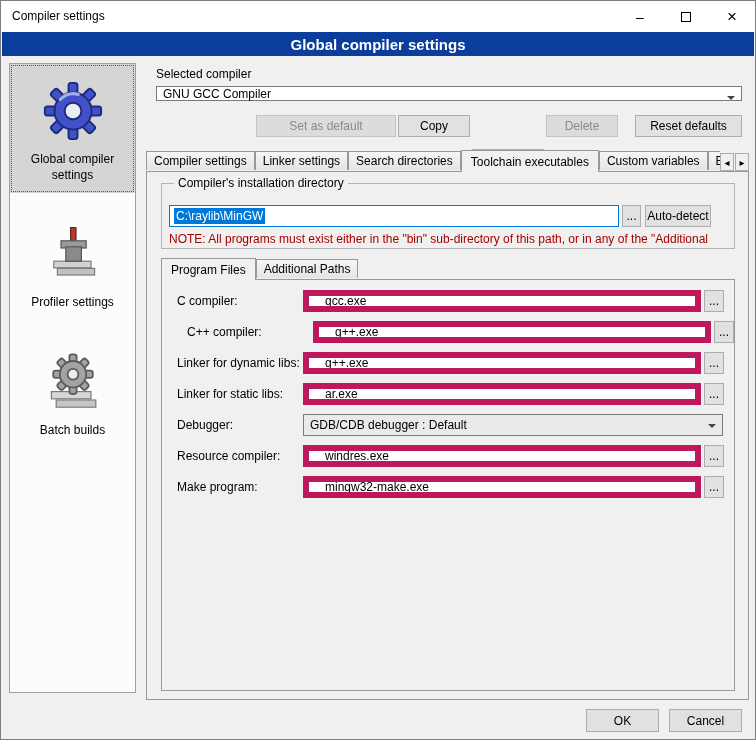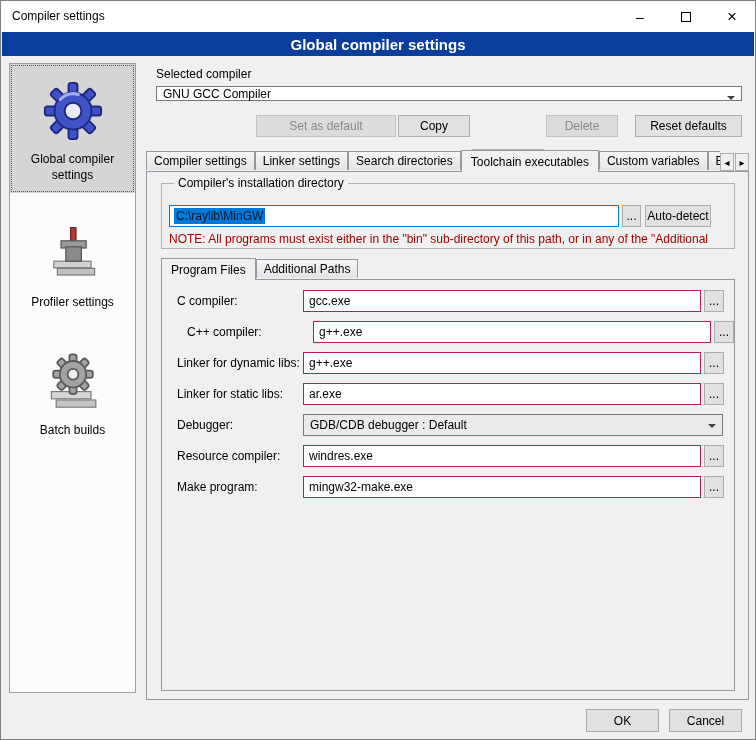--- a/index.html
+++ b/index.html
@@ -26,21 +26,21 @@
              background:#fcfcfc; border:1px solid #9aa0a8; overflow:hidden; }
   .side-item { padding:12px 4px 10px; text-align:center; margin-bottom:14px; cursor:default; }
   .side-item.selected { background:#d5d5d5; outline:1px dotted #555; outline-offset:-2px; }
   .side-item .icon-wrap { height:70px; display:flex; align-items:center; justify-content:center; }
   .side-item .label { margin-top:6px; line-height:1.3; }
 
   
   .btn { position:absolute; background:#e1e1e1; border:1px solid #adadad; font-size:12px;
          font-family:inherit; display:flex; align-items:center; justify-content:center; cursor:default; }
   .btn.disabled { color:#8a8a8a; background:#dcdcdc; border-color:#c3c3c3; }
-  .tinput { border:1px solid #be185d; background:#fff; font-size:12px; font-family:inherit; padding:0 5px; }
+  .tinput { border:6px solid #be185d; background:#fff; font-size:12px; font-family:inherit; padding:0 16px; }
   .combo { background:#fff; border:1px solid #7a7a7a; display:flex; align-items:center;
            padding:0 22px 0 6px; position:absolute; }
   .combo.gray { background:#eaeaea; }
   .combo-arrow { position:absolute; right:6px; top:9px; width:0; height:0;
                  border:4px solid transparent; border-top-color:#444; }
 
   
   .tabstrip { position:absolute; display:flex; align-items:flex-end; overflow:hidden; z-index:3; }
   .tab { height:19px; margin-bottom:2px; background:linear-gradient(#f6f6f6,#e4e4e4);
          border:1px solid #9199a3; border-bottom:none; padding:0 7px; display:flex;
@@ -53,21 +53,21 @@
                border:1px solid #adadad; font-size:10px; display:flex; align-items:center;
                justify-content:center; font-family:inherit; }
 
   
   .groupbox { position:absolute; left:160px; top:182px; width:574px; height:66px;
               border:1px solid #b4b4b4; }
   .groupbox .legend { position:absolute; left:12px; top:-8px; background:#f0f0f0; padding:0 4px; }
 
   .dirbox { position:absolute; left:168px; top:204px; width:450px; height:22px; background:#fff;
             border:1px solid #0078d7; display:flex; align-items:center; padding:0 4px; overflow:hidden; }
-  .dirbox .sel { background:#0078d7; color:#0f172a; padding:1px 2px; white-space:nowrap; }
+  .dirbox .sel { background:#0078d7; color:#ffffff; padding:1px 2px; white-space:nowrap; }
 
   .note { position:absolute; left:168px; top:231px; width:562px; color:#a40000;
           white-space:nowrap; overflow:hidden; }
 
   
   .frow { position:absolute; left:160px; width:574px; height:22px; }
   .flabel { position:absolute; left:16px; top:4px; white-space:nowrap; }
   .frow .tinput { position:absolute; left:142px; top:0; width:398px; height:22px; }
   .frow .browse { left:543px; top:0; width:20px; height:22px; }
   .frow .combo { left:142px; top:0; width:420px; height:22px; }

